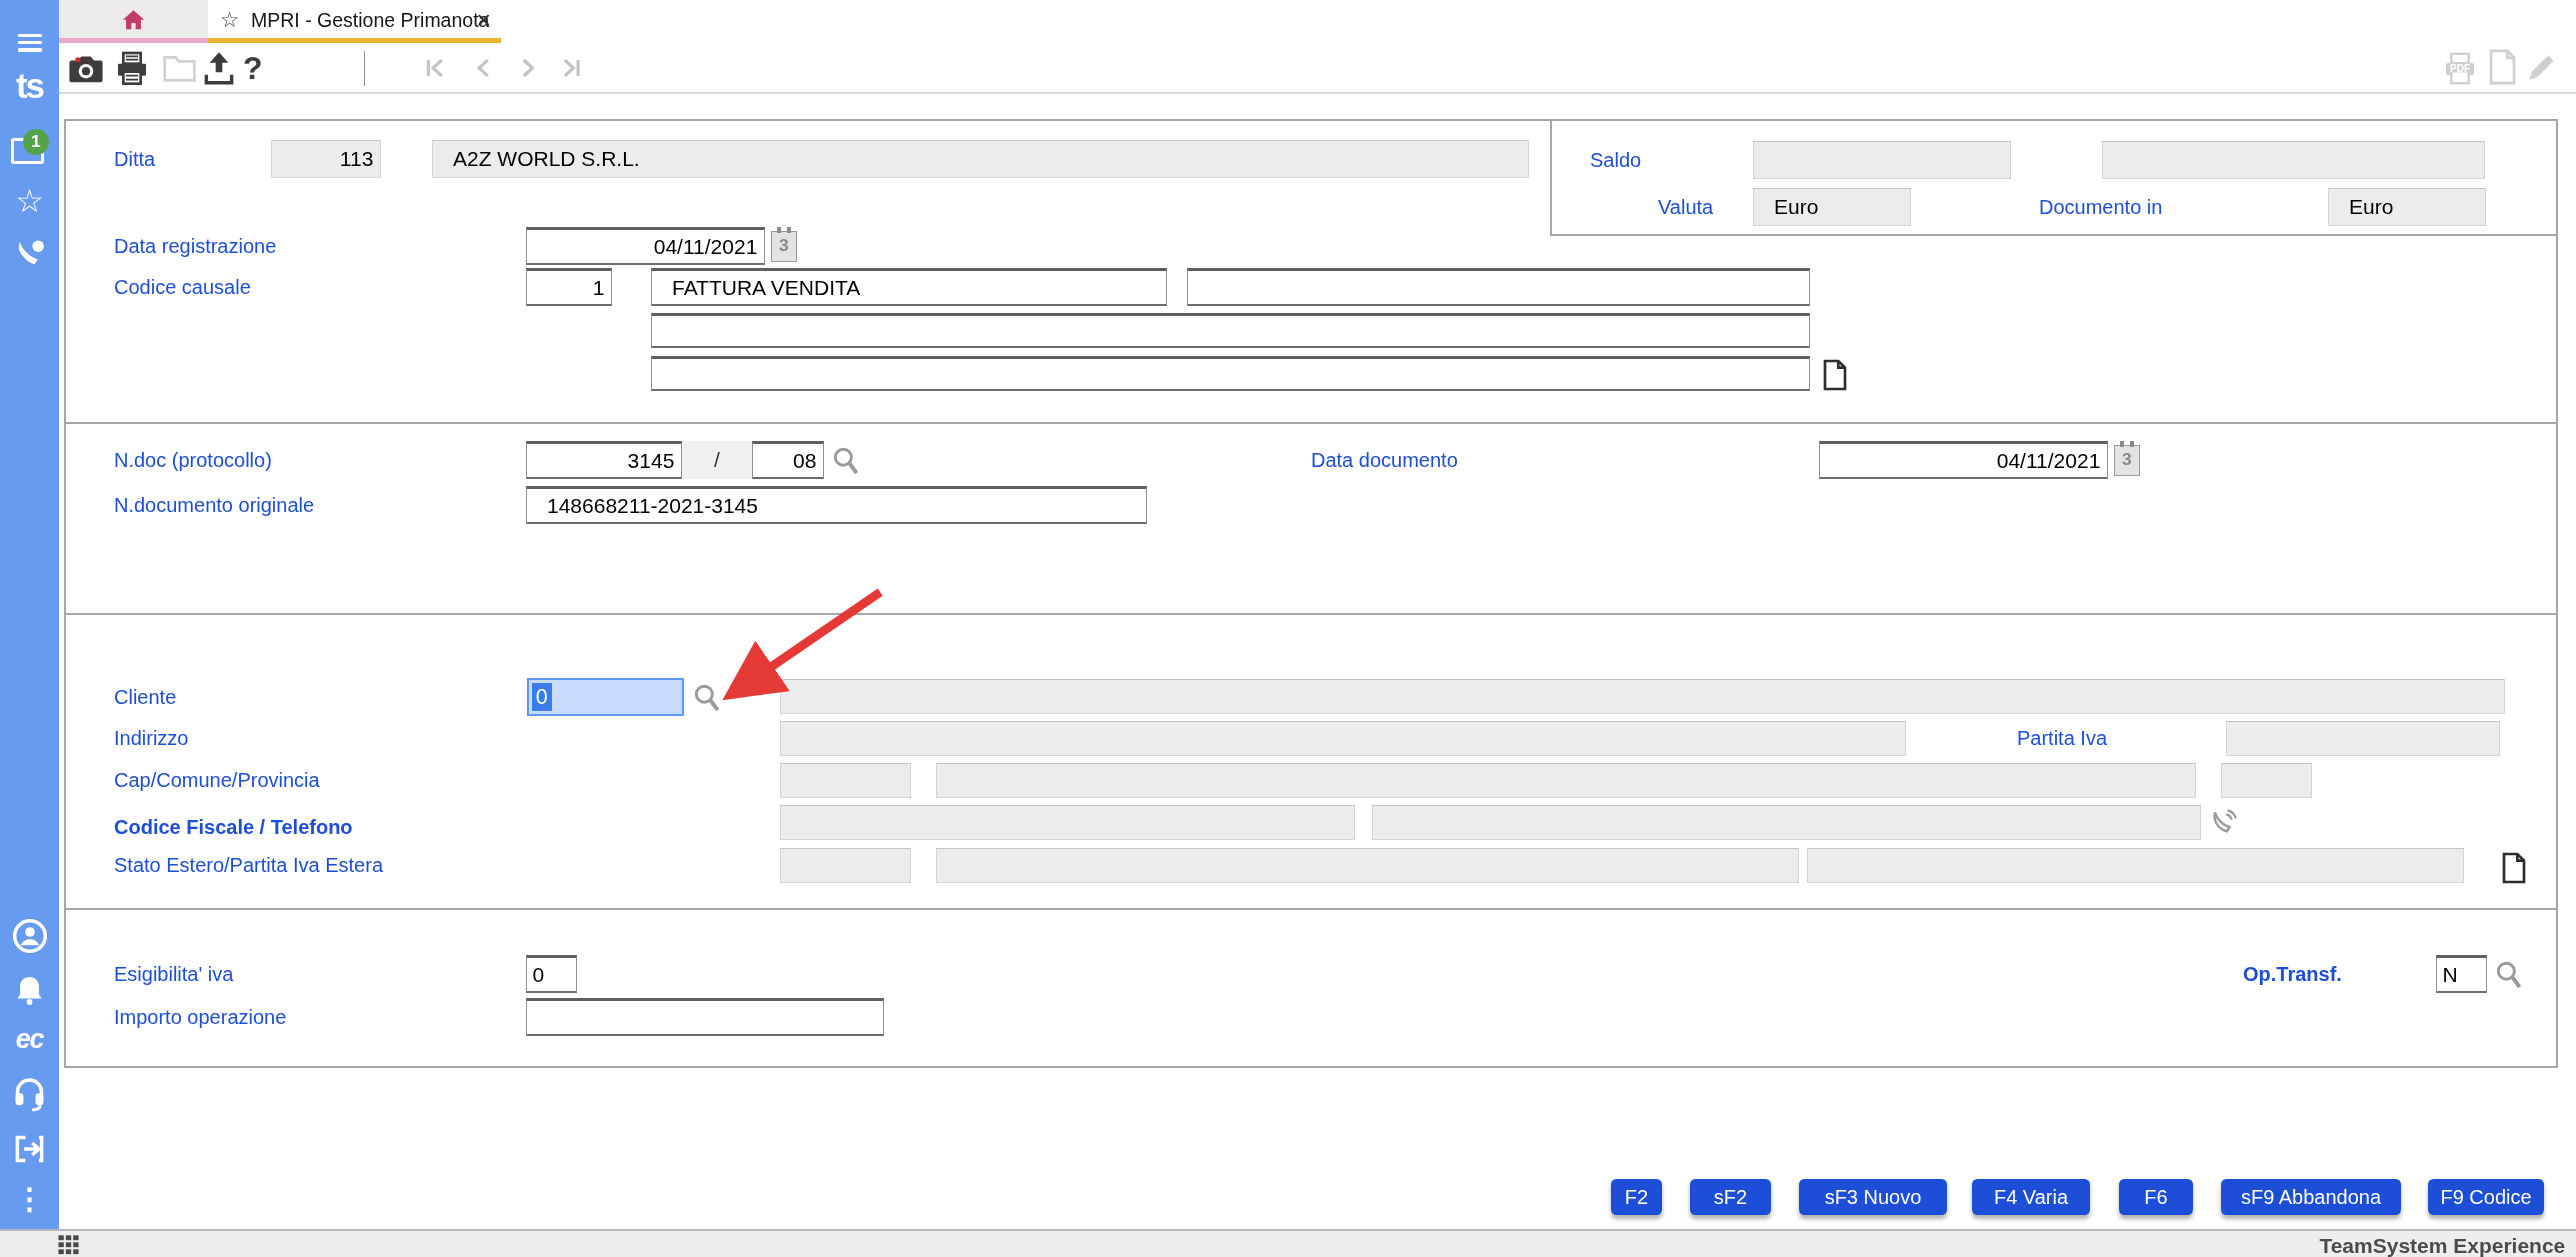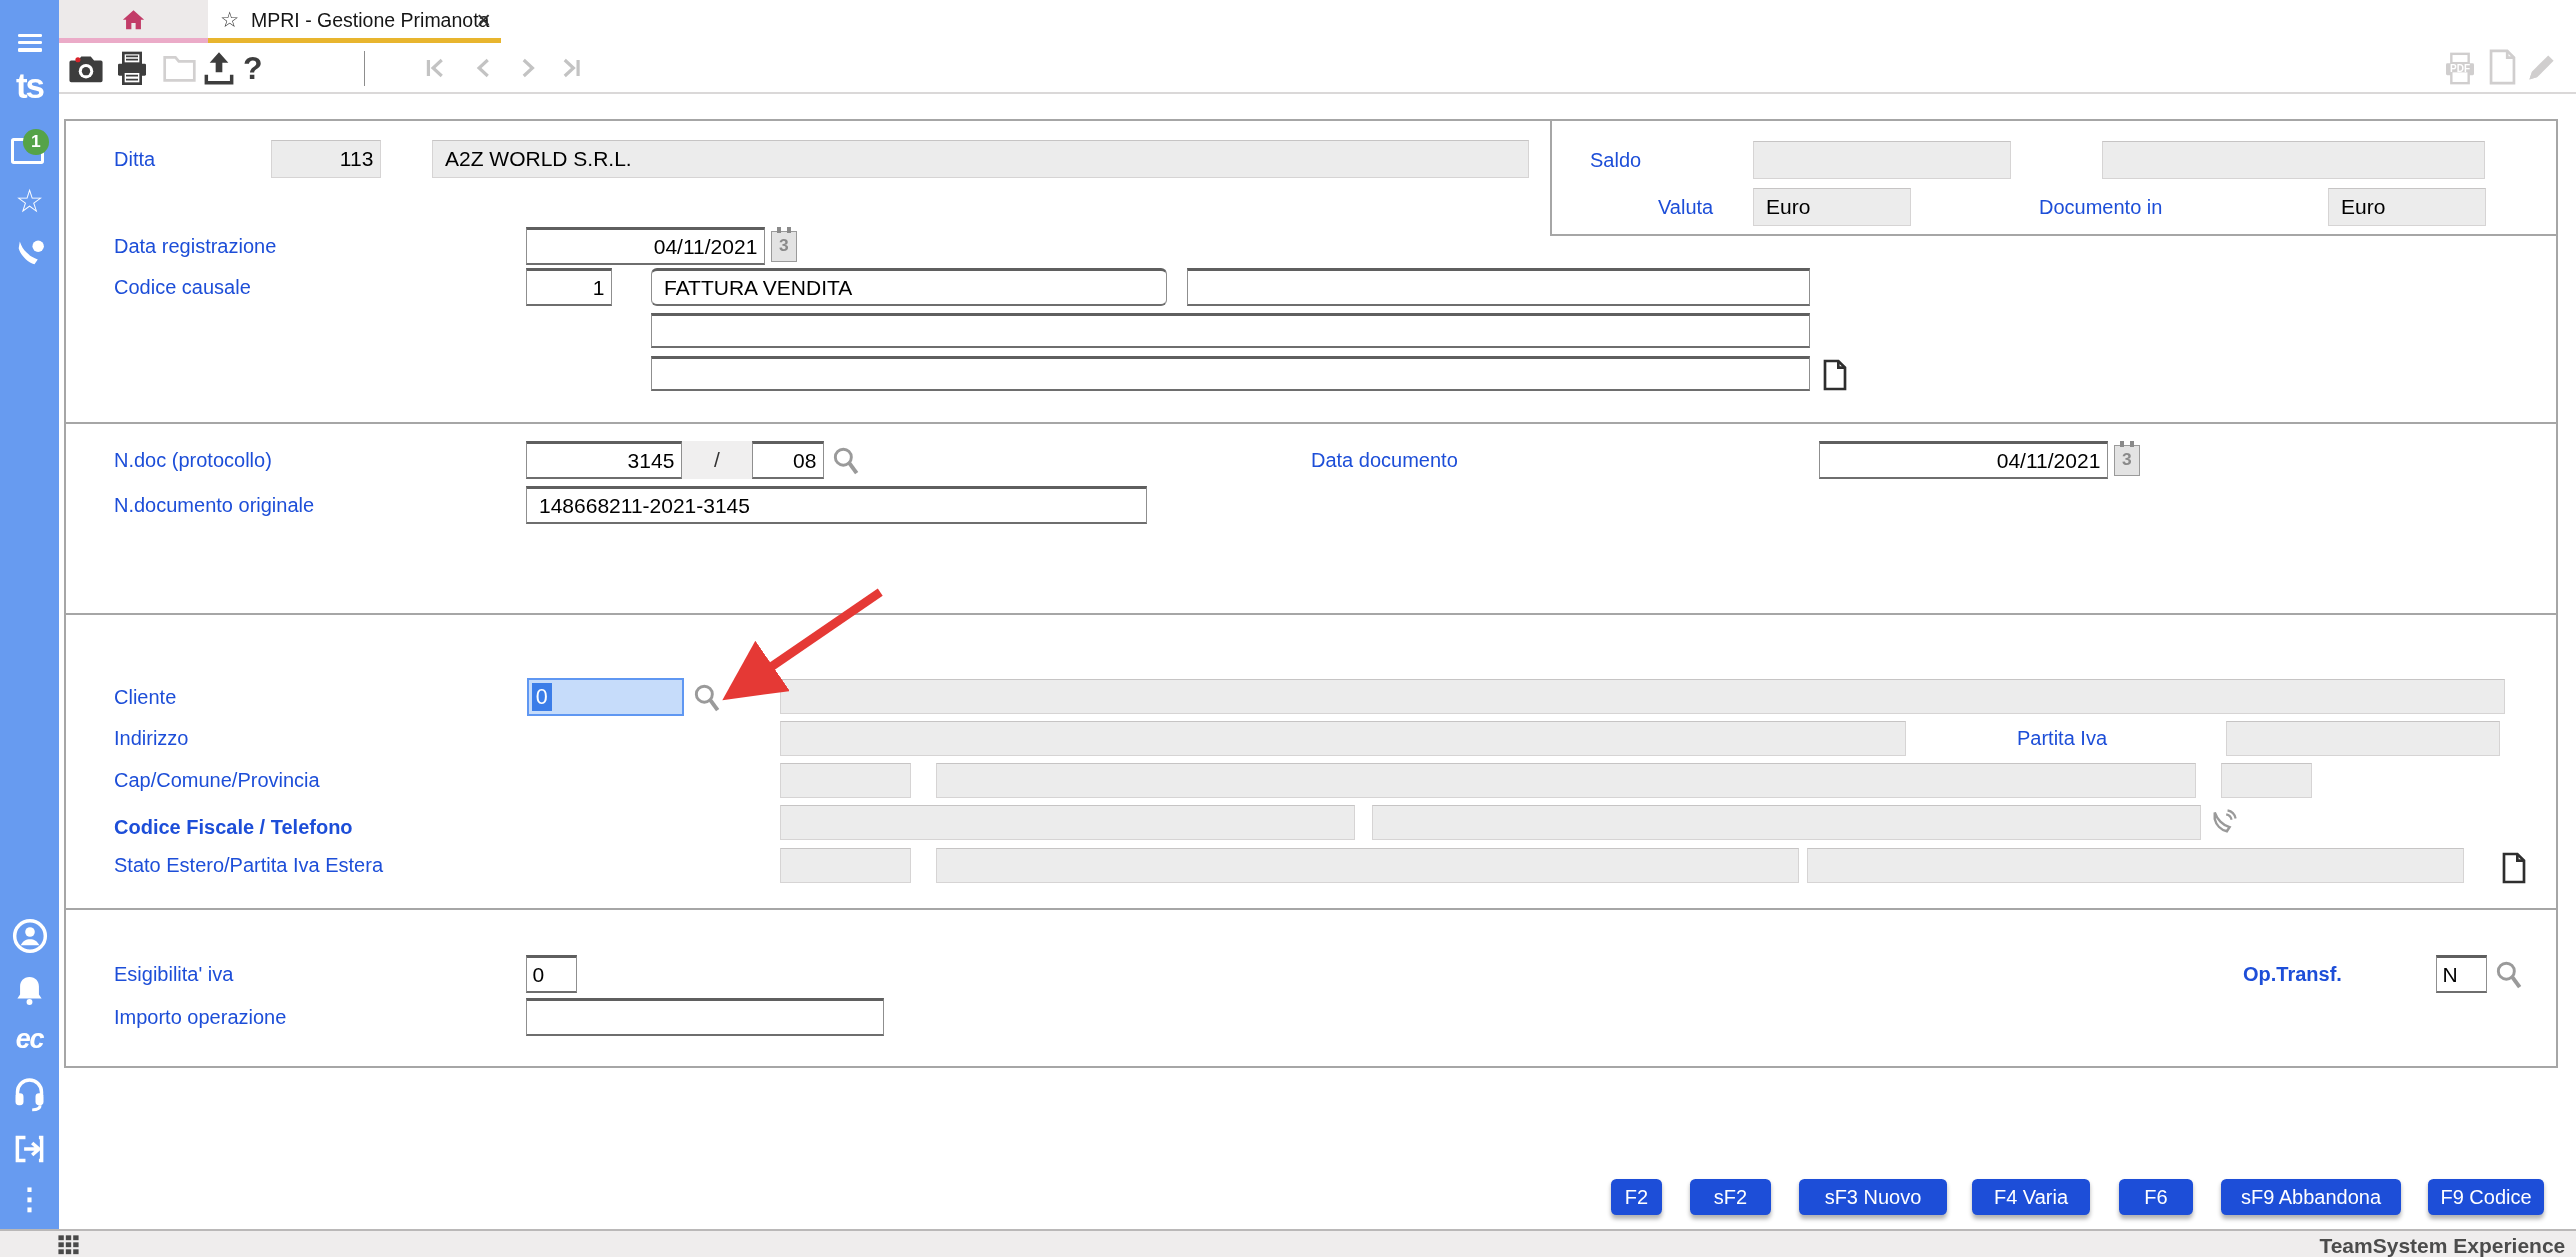--- a/index.html
+++ b/index.html
@@ -6,21 +6,21 @@
   #app{position:relative;width:2576px;height:1257px;overflow:hidden;
        font-family:"Liberation Sans", sans-serif;background:#fff;}
   .abs{position:absolute;}
   .lbl{position:absolute;font-size:20px;color:#1d4ed8;white-space:nowrap;}
   .gfld{position:absolute;background:#ececec;border:1.3px solid #d6d4d4;border-top-color:#c6c4c4;
         box-sizing:border-box;display:flex;align-items:center;font-size:21px;color:#000;}
   .wfld{position:absolute;background:#fff;border:1.3px solid #8f8f8f;border-top:3.4px solid #5f5f5f;
         border-bottom:2.7px solid #6e6e6e;box-sizing:border-box;display:flex;align-items:center;
         font-size:21px;color:#000;}
   .tr{justify-content:flex-end;padding-right:6.7px;}
-  .tl{padding-left:12px;}
+  .tl{padding-left:20px;}
   .box{position:absolute;left:64px;width:2494px;box-sizing:border-box;
        border:2px solid #a6a6a6;background:transparent;}
   .box.nb{border-top:none;}
   .fbtn{position:absolute;height:36px;background:#1d4ed8;color:#fff;font-size:20px;
         border:none;border-radius:5.4px;box-shadow:0 3.4px 4.7px rgba(0,0,0,0.3);
         display:flex;align-items:center;justify-content:center;cursor:pointer;top:1179px;
         font-family:"Liberation Sans", sans-serif;}
   .sideicon{position:absolute;left:0;width:59px;display:flex;justify-content:center;}
   .calicon{position:absolute;width:25.5px;height:31px;background:#e3e3e3;border:1.3px solid #9a9a9a;
            box-sizing:border-box;}
@@ -212,21 +212,21 @@
   <div class="calicon" style="left:771px;top:231px;cursor:pointer;">
     <span class="tab" style="left:4.7px;"></span>
       <span class="tab" style="right:4.7px;"></span>
     <span class="day">3</span>
   </div>
 
   <span class="lbl" style="left:114px;top:268px;line-height:38px;">Codice causale</span>
   <div class="wfld tr" style="left:526px;top:268px;width:86px;height:38px;">
     <span>1</span>
     </div>
-  <div class="wfld tl" style="left:651px;top:268px;width:516px;height:38px;border-radius:6px;">
+  <div class="wfld tl" style="left:651px;top:268px;width:516px;height:38px;">
     <span>FATTURA VENDITA</span>
     </div>
   <div class="wfld tl" style="left:1187px;top:268px;width:623px;height:38px;"></div>
   <div class="wfld tl" style="left:651px;top:313px;width:1159px;height:35px;"></div>
   <div class="wfld tl" style="left:651px;top:356px;width:1159px;height:35px;"></div>
   <svg class="abs" style="left:1821px;top:358px;cursor:pointer;" width="28" height="34" viewBox="0 0 21 25">
     <path d="M3 2h10l5 5v16H3z" fill="#fff" stroke="#2e2e2e" stroke-width="2"></path>
     <path d="M13 2v5h5" fill="none" stroke="#2e2e2e" stroke-width="2"></path>
   </svg>
 

